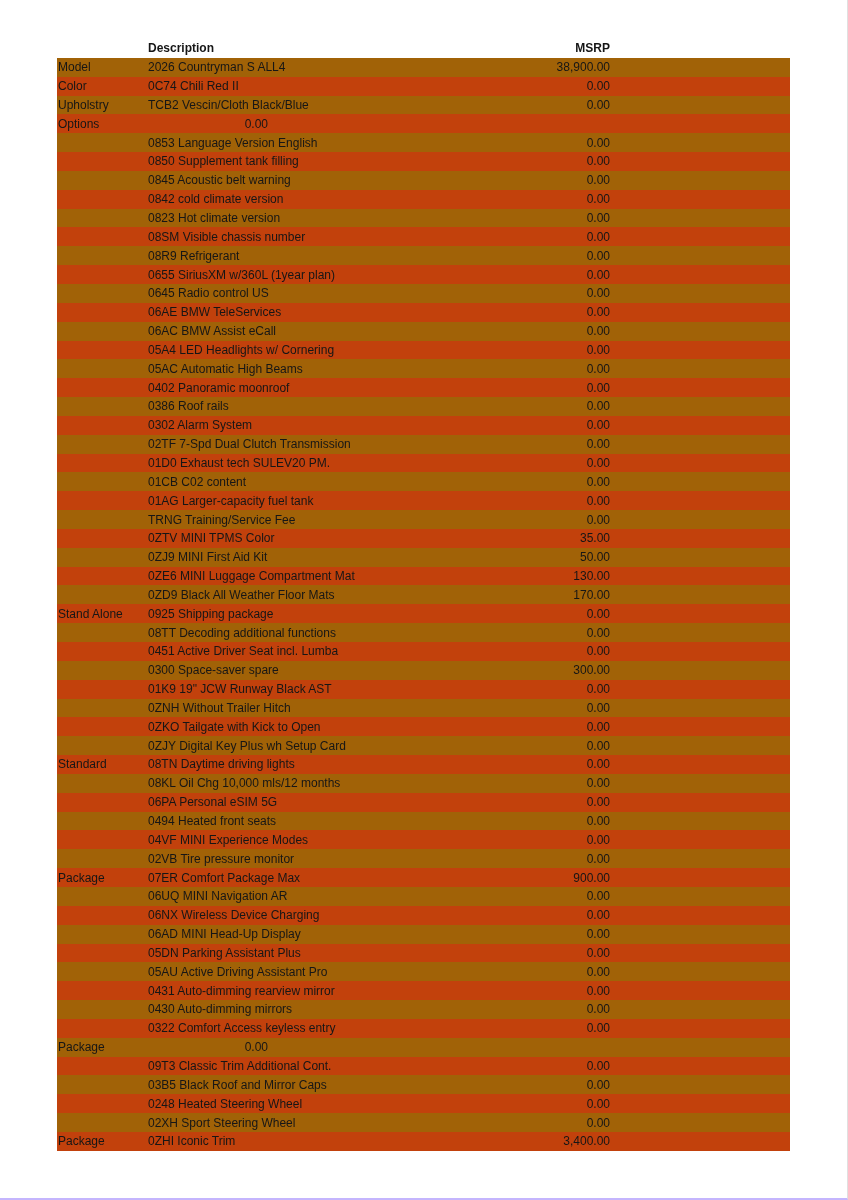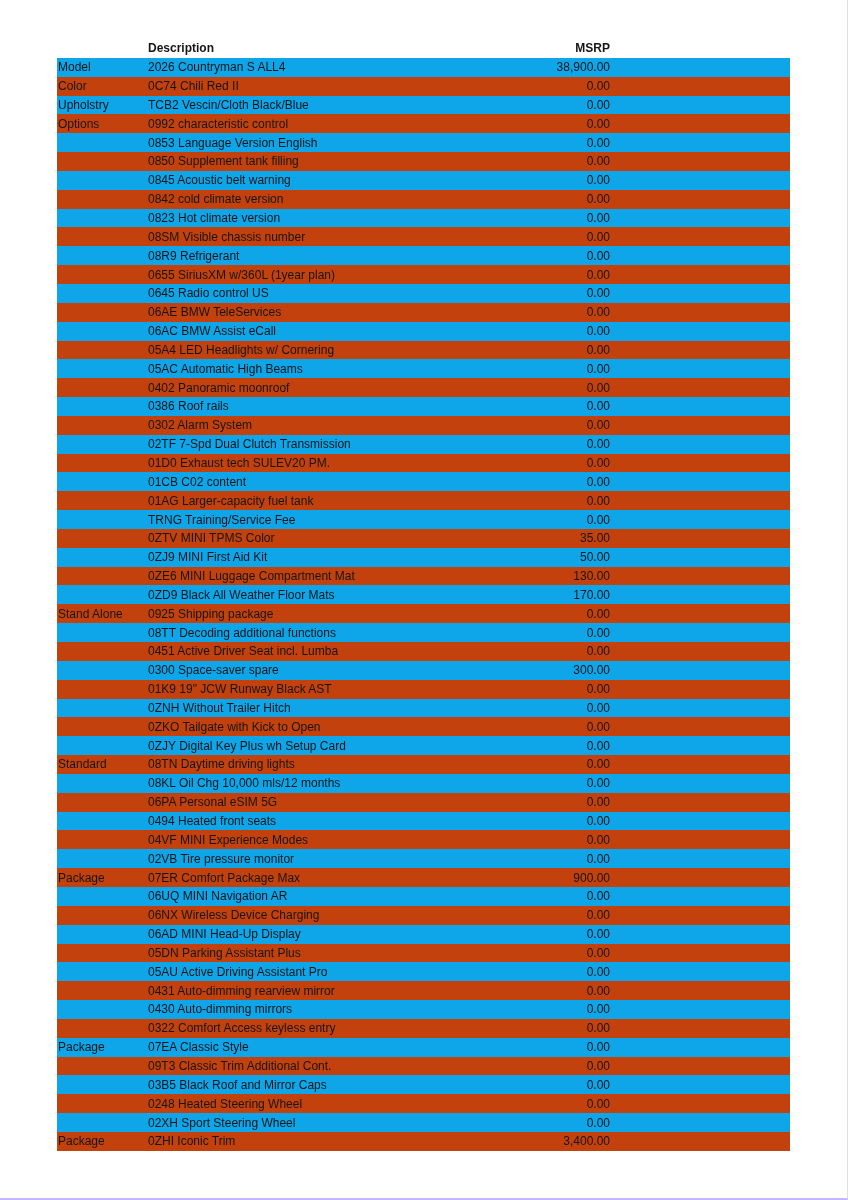--- a/index.html
+++ b/index.html
@@ -23,21 +23,21 @@
     top: 39px;
     left: 57px;
     width: 733px;
   }
   .row {
     display: flex;
     align-items: center;
     height: 18.85px;
     font-size: 12px;
     color: #161616;
-    background: #0ea5e9;
+    background: #a16207;
   }
   .row.alt { background: #c2410c; }
   .cell { overflow: hidden; white-space: nowrap; }
   .cell.cat  { width: 91px;  padding-left: 1px; }
   .cell.desc { width: 342px; }
   .cell.msrp { width: 120px; text-align: right; }
   .cell.fill { flex: 1; }
   .row.header { background: #ffffff; }
   .row.header .desc, .row.header .msrp { font-weight: bold; }
 </style>
@@ -69,21 +69,20 @@
 
   <div class="row">
     <div class="cell cat">Upholstry</div>
     <div class="cell desc">TCB2 Vescin/Cloth Black/Blue</div>
     <div class="cell msrp">0.00</div>
     <div class="cell fill"></div>
   </div>
 
   <div class="row alt">
     <div class="cell cat">Options</div>
-    <div class="cell desc">0992 characteristic control</div>
     <div class="cell msrp">0.00</div>
     <div class="cell fill"></div>
   </div>
 
   <div class="row">
     <div class="cell cat"></div>
     <div class="cell desc">0853 Language Version English</div>
     <div class="cell msrp">0.00</div>
     <div class="cell fill"></div>
   </div>
@@ -412,21 +411,20 @@
 
   <div class="row alt">
     <div class="cell cat"></div>
     <div class="cell desc">0322 Comfort Access keyless entry</div>
     <div class="cell msrp">0.00</div>
     <div class="cell fill"></div>
   </div>
 
   <div class="row">
     <div class="cell cat">Package</div>
-    <div class="cell desc">07EA Classic Style</div>
     <div class="cell msrp">0.00</div>
     <div class="cell fill"></div>
   </div>
 
   <div class="row alt">
     <div class="cell cat"></div>
     <div class="cell desc">09T3 Classic Trim Additional Cont.</div>
     <div class="cell msrp">0.00</div>
     <div class="cell fill"></div>
   </div>

